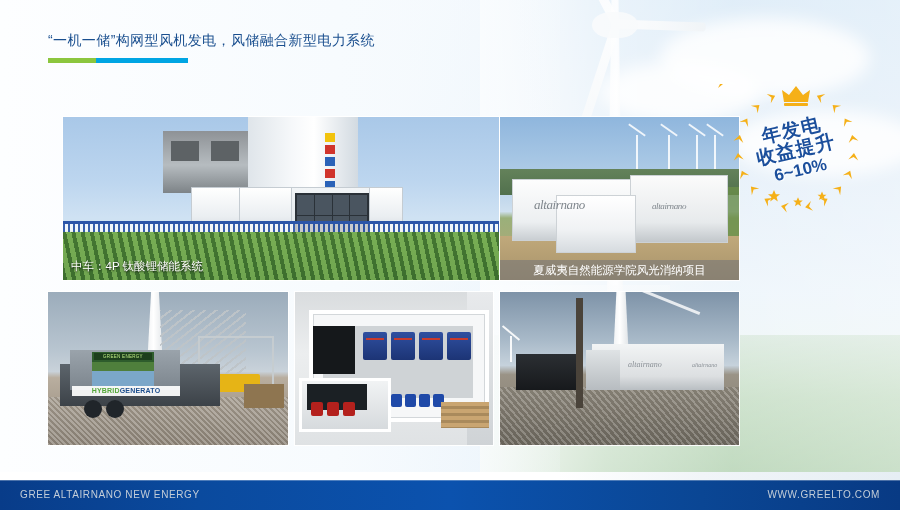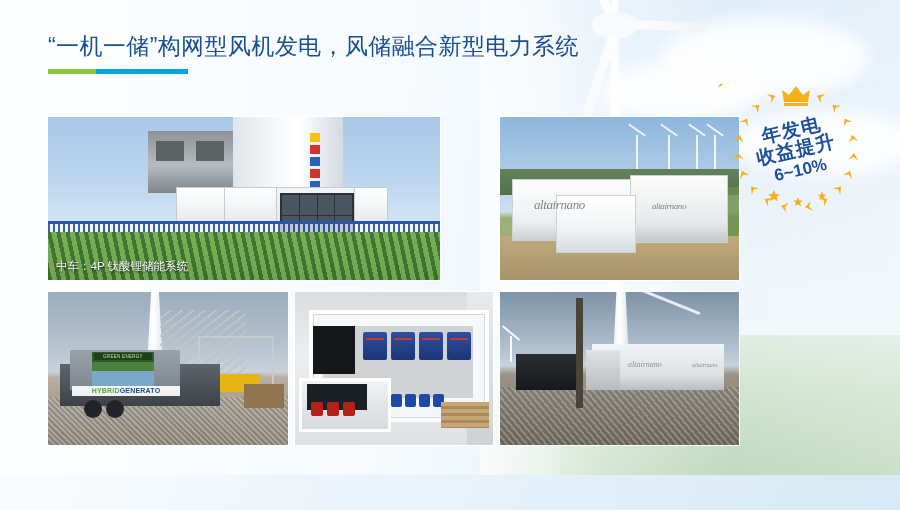--- a/index.html
+++ b/index.html
@@ -63,38 +63,38 @@
   }
   .bg-leftwash{
     position:absolute;top:0;left:0;width:560px;height:475px;
     background:linear-gradient(90deg,#fdfeff 0%,#f7fbfe 60%,rgba(247,251,254,.2) 100%);
     pointer-events:none;
   }
 
   
   .header{position:absolute;left:48px;top:32px;z-index:6;}
   .subtitle{
-    font-size:23px;color:#1a4f8f;letter-spacing:.4px;line-height:1.25;
+    font-size:14px;color:#1a4f8f;letter-spacing:.4px;line-height:1.25;
     white-space:nowrap;font-weight:400;
   }
   .maintitle{
     font-size:23px;color:#0d4f9c;font-weight:bold;letter-spacing:.2px;
     margin-top:3px;white-space:nowrap;
   }
   .rule{margin-top:8px;width:140px;height:5px;display:flex;}
   .rule .g{width:48px;background:#8cc63e;}
   .rule .b{flex:1;background:#00a5e3;}
 
   
   .grid{position:absolute;left:48px;top:117px;width:691px;height:328px;z-index:5;}
   .photo{
     position:absolute;overflow:hidden;background:#cfd8de;
     box-shadow:0 0 0 1px rgba(255,255,255,.9);
   }
-  .p1{left:0;top:0;width:392px;height:163px;}
+  .p1{left:15px;top:0;width:436px;height:163px;}
   .p2{left:452px;top:0;width:239px;height:163px;}
   .p3{left:0;top:175px;width:240px;height:153px;}
   .p4{left:247px;top:175px;width:198px;height:153px;}
   .p5{left:452px;top:175px;width:239px;height:153px;}
 
   .cap{
     position:absolute;left:0;right:0;bottom:0;
     background:rgba(120,120,120,.62);color:#fff;
     font-size:11.5px;line-height:20px;height:20px;text-align:center;white-space:nowrap;
   }
@@ -304,20 +304,21 @@
         <div class="turb t4"></div>
         <div class="trees"></div>
         <div class="grass-r"></div>
         <div class="gnd"></div>
         <div class="box-l"></div>
         <div class="box-r"></div>
         <div class="box-f"></div>
         <div class="logo l1">altairnano</div>
         <div class="logo l2">altairnano</div>
       </div>
+      <div class="cap">夏威夷自然能源学院风光消纳项目</div>
     </div>
 
     <div class="photo p3">
       <div class="sc3">
         <div class="twr"></div>
         <div class="stair"></div>
         <div class="plat"></div>
         <div class="gravel"></div>
         <div class="digger"></div>
         <div class="crate"></div>
@@ -452,14 +453,21 @@
           </g>
       </g>
     </svg>
     <div class="txt">
       <div class="l-zh">年发电</div>
       <div class="l-zh">收益提升</div>
       <div class="l-pct">6~10%</div>
     </div>
   </div>
 
+  <div class="footerwrap">
+    <div class="footer-sep"></div>
+    <div class="footerbar">
+      <div class="l">GREE ALTAIRNANO NEW ENERGY</div>
+      <div class="r">WWW.GREELTO.COM</div>
+    </div>
+  </div>
 
 </div>
 
 </body></html>

